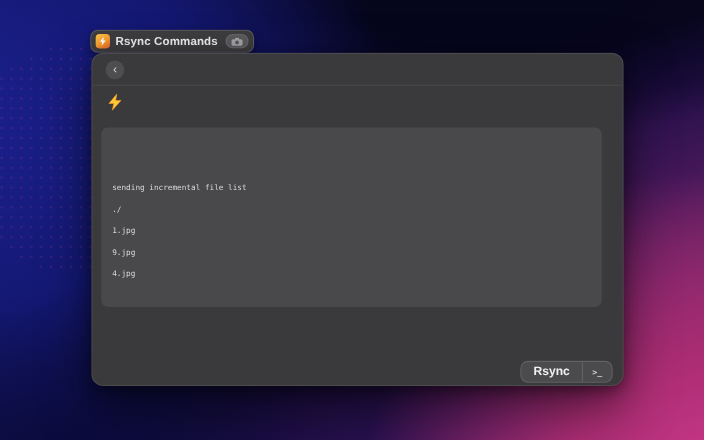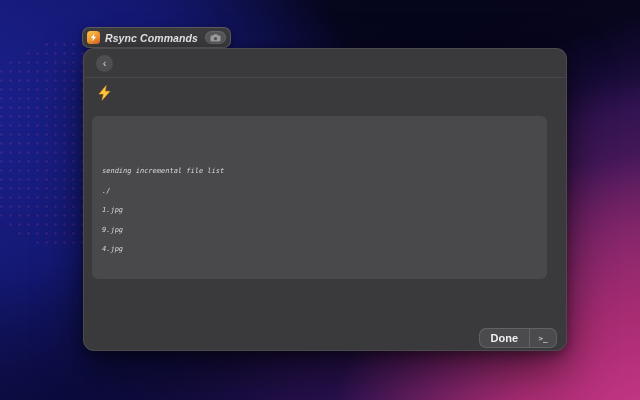--- a/index.html
+++ b/index.html
@@ -26,21 +26,20 @@
   .dots-a { left:-30px; top:40px; width:200px; height:210px; opacity:.55; }
   .dots-b { left:90px; top:190px; width:150px; height:150px; opacity:.30; }
 
   
   .tab {
     position:absolute; left:82px; top:27px; height:21px;
     display:flex; align-items:center; gap:5px;
     background:#3d3d40; border:1px solid rgba(255,255,255,0.16);
     border-radius:7px; padding:0 4px 0 4px;
     box-shadow:0 4px 10px rgba(0,0,0,0.45);
-    font-style:italic;
   }
   .app-icon {
     width:13px; height:13px; border-radius:3.5px;
     background:linear-gradient(145deg,#ffc94d 0%, #f59b30 55%, #e5622a 100%);
     display:flex; align-items:center; justify-content:center;
   }
   .tab-label { color:#ececec; font-size:10.5px; font-weight:700; letter-spacing:.1px; padding-right:2px; }
   .camera-pill {
     height:13px; width:21px; border-radius:7px;
     background:#59595c; border:1px solid rgba(255,255,255,0.10);
@@ -71,21 +70,21 @@
     display:flex; align-items:center; gap:6px; white-space:nowrap;
   }
   .terminal {
     position:absolute; left:8px; top:67px; width:455px; height:163px;
     background:#49494c; border-radius:6px;
     padding:7px 10px; overflow:hidden;
     font-family:"DejaVu Sans Mono", monospace;
     font-size:7px; line-height:19.5px; color:#d9d9d9;
     white-space:pre;
   }
-  .code-line { height:19.5px;font-style:italic; }
+  .code-line { height:19.5px; }
 
   .footer-pill {
     position:absolute; right:9px; top:279px; height:20px;
     display:flex; align-items:stretch;
     background:#4b4b4e; border:1px solid rgba(255,255,255,0.13);
     border-radius:7px; overflow:hidden; cursor:pointer;
   }
   .done-seg {
     display:flex; align-items:center; padding:0 11px;
     color:#f0f0f0; font-size:11px; font-weight:600;
@@ -130,17 +129,17 @@
       <path d="M9.8 0.5 L2.2 9.6 L6.9 9.6 L5.4 16.2 L13.8 6.7 L8.7 6.7 Z" fill="#ffc933" stroke="#f59b30" stroke-width="0.6"></path>
     </svg>
   </div>
 
   <div class="terminal">
     <div><div class="code-line">sending incremental file list</div><div class="code-line">./</div><div class="code-line">1.jpg</div><div class="code-line">9.jpg</div><div class="code-line">4.jpg</div></div>
     
   </div>
 
   <div class="footer-pill">
-    <span class="done-seg">Done</span>
+    <span class="done-seg">Rsync</span>
     <span class="pill-divider"></span>
     <span class="prompt-seg">&gt;_</span>
   </div>
 </div>
 
 </body></html>

